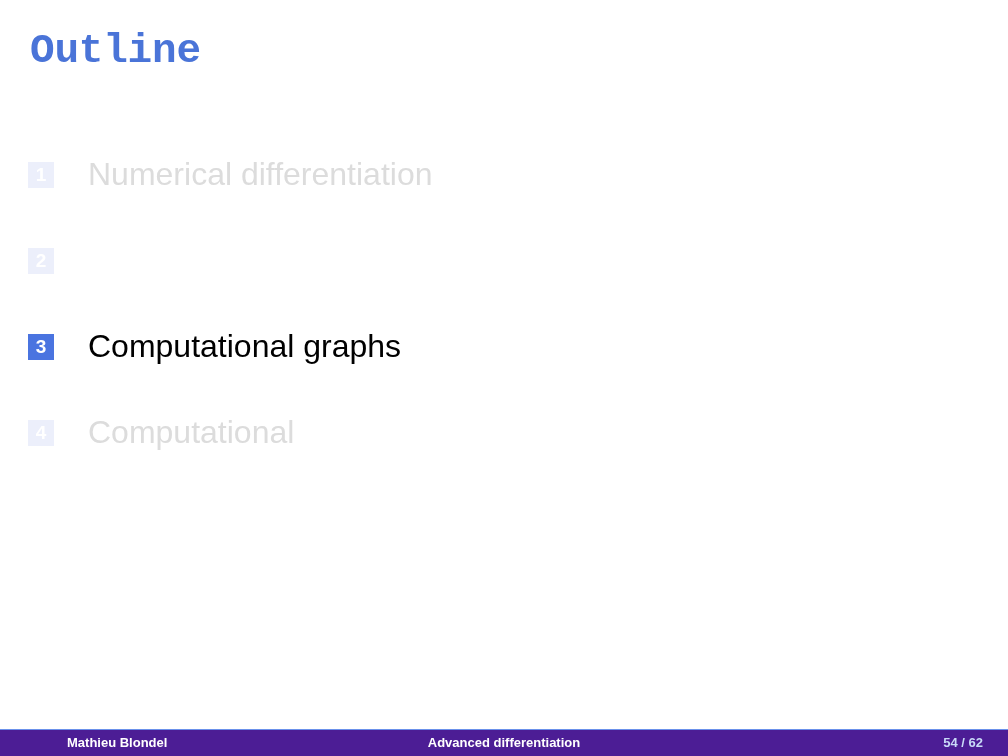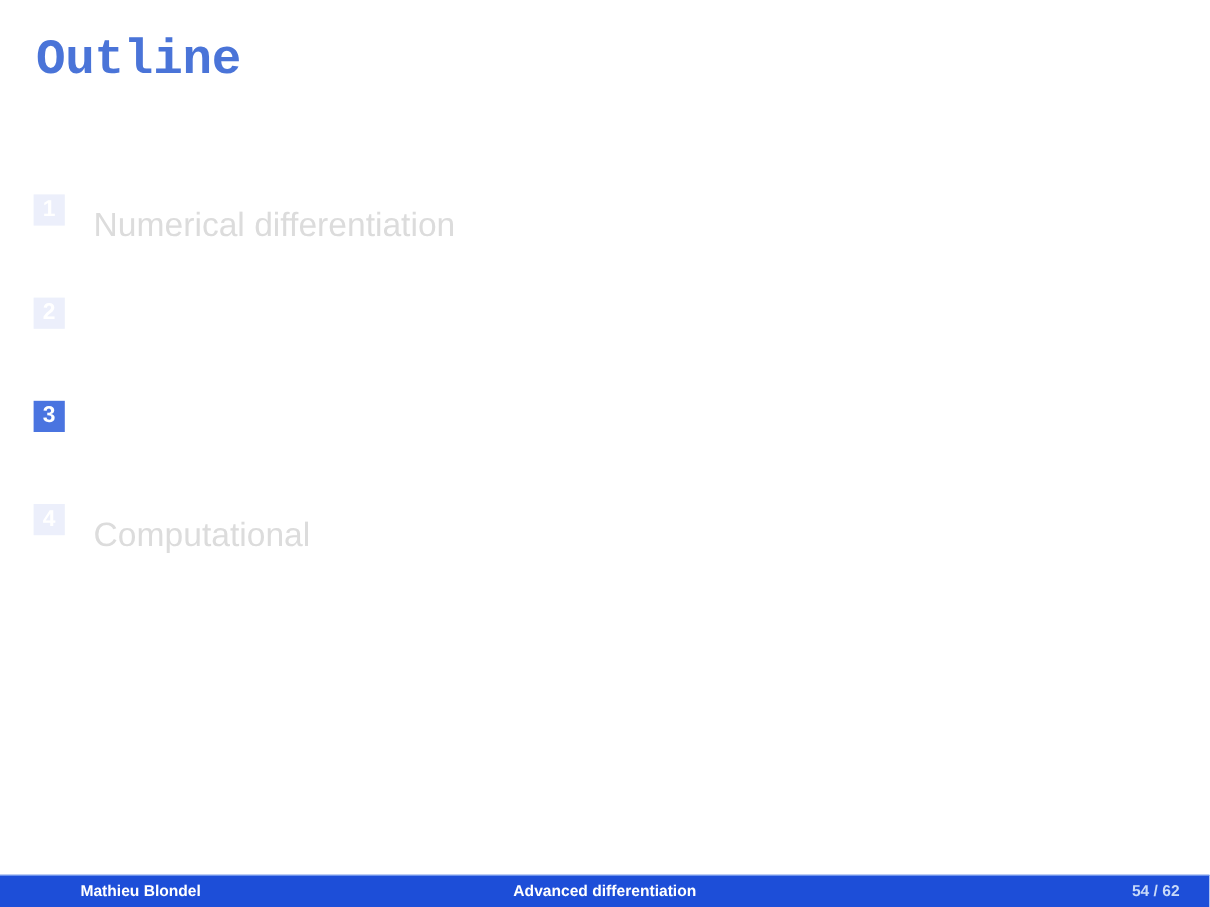--- a/index.html
+++ b/index.html
@@ -69,42 +69,41 @@
     box-sizing: border-box;
   }
 
   .outline-item.active .item-number {
     background: #4a74e0;
     color: #ffffff;
   }
 
   .item-label {
     position: absolute;
-    left: 78px;
+    left: 88px;
     top: 6px;
-    font-size: 28px;
+    font-size: 32px;
     font-weight: normal;
     color: #dcdcdc;
     white-space: nowrap;
     line-height: 1.2;
-    margin-top: 16px;
   }
 
   .outline-item.active .item-label {
     color: #000000;
   }
 
   
   .footer-bar {
     position: absolute;
     left: 0;
     bottom: 0;
     width: 1008px;
     height: 27px;
-    background: #1d4ed8;
+    background: #4c1d95;
     color: #ffffff;
     font-size: 13px;
     font-weight: bold;
   }
   .footer-bar .edge-top {
     position: absolute;
     left: 0; top: 0;
     width: 100%;
     height: 1px;
     background: #6b91eb;
@@ -144,20 +143,21 @@
       <span class="item-number">1</span>
       <span class="item-label">Numerical differentiation</span>
     </div>
 
     <div class="outline-item">
       <span class="item-number">2</span>
     </div>
 
     <div class="outline-item active">
       <span class="item-number">3</span>
+      <span class="item-label">Computational graphs</span>
     </div>
 
     <div class="outline-item">
       <span class="item-number">4</span>
       <span class="item-label">Computational</span>
     </div>
 
 
 
   </div>

